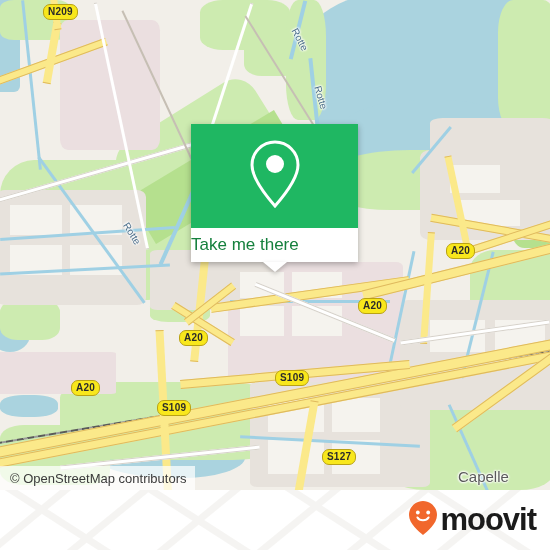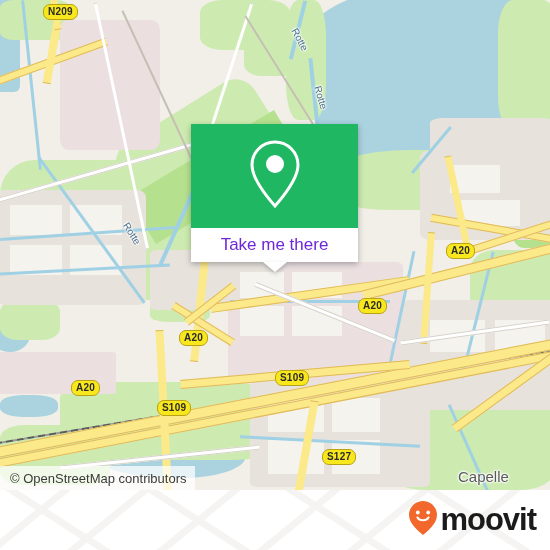--- a/index.html
+++ b/index.html
@@ -57,22 +57,22 @@
   #card{
     position:absolute;left:191px;top:124px;width:167px;
     box-shadow:0 2px 6px rgba(0,0,0,.30);
   }
   #card-top{
     height:104px;background:#1fb762;
     display:flex;align-items:center;justify-content:center;
   }
   #card-btn{
     height:34px;background:#fff;
-    display:flex;align-items:center;justify-content:center;
-    font-size:17px;color:#6d28d9;
+    display:flex;align-items:center;justify-content:flex-start;
+    font-size:17px;color:#15803d;
     cursor:pointer;
   }
   #card-tail{
     position:absolute;left:50%;margin-left:-12px;top:138px;
     width:0;height:0;
     border-left:12px solid transparent;
     border-right:12px solid transparent;
     border-top:10px solid #fff;
     filter:drop-shadow(0 2px 2px rgba(0,0,0,.22));
   }

